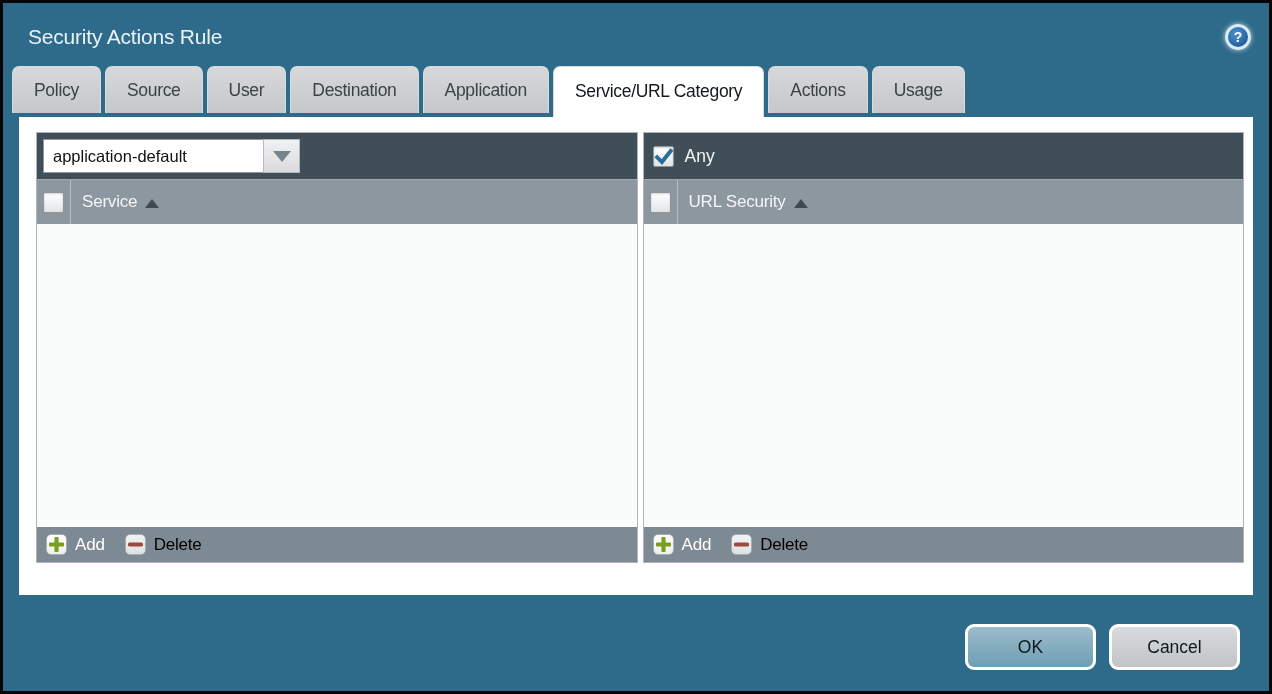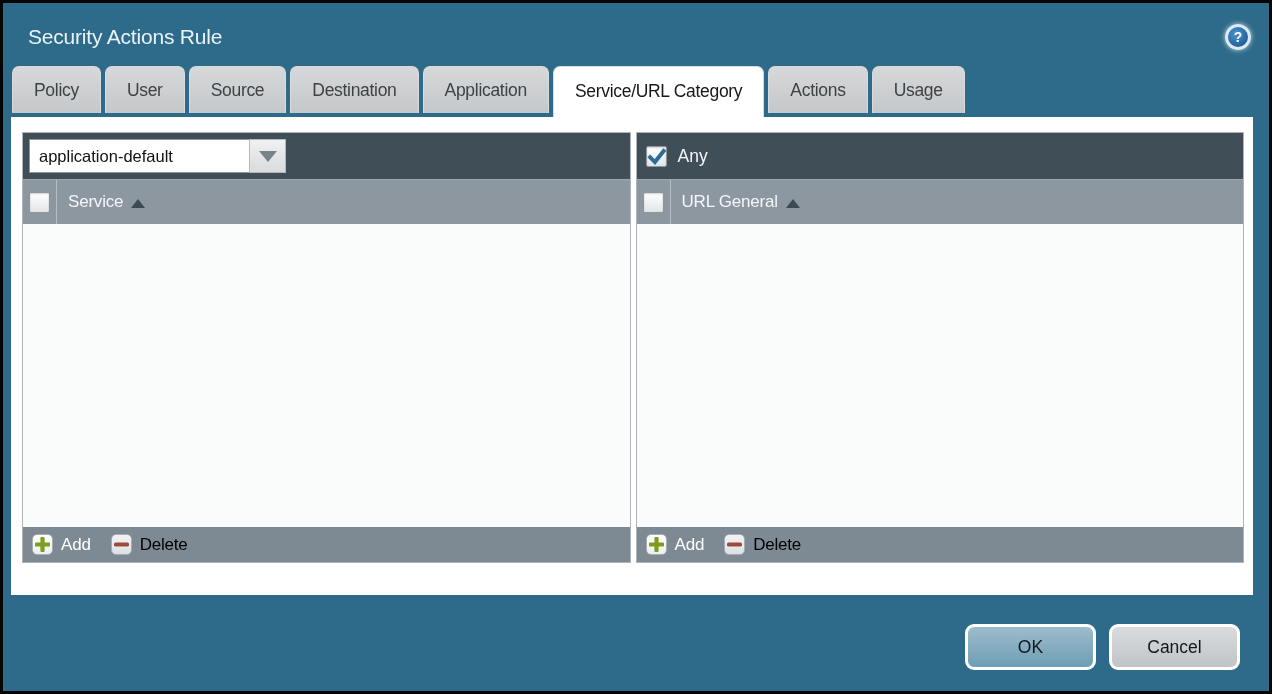--- a/index.html
+++ b/index.html
@@ -34,22 +34,22 @@
     font-size:17.5px; color:#3C4347; letter-spacing:-0.3px;
     cursor:pointer; white-space:nowrap;
   }
   .tab.active {
     height:51px; line-height:48px; margin-bottom:0;
     background:#FFFFFF; color:#15191C; position:relative; z-index:2;
   }
 
   
   .content {
-    position:relative; margin:0 16px 0 8px; height:478px;
-    background:#FFFFFF; padding:15px 9px 0 11px;
+    position:relative; margin:0 16px 0 16px; height:478px;
+    background:#FFFFFF; padding:15px 9px 0 17px;
     display:flex; gap:5px;
   }
   .panel {
     flex:1 1 0; height:431px; display:flex; flex-direction:column;
     border:1px solid #AEB4B9;
   }
   .panel-top {
     height:46px; background:#404E58; display:flex; align-items:center;
     padding-left:6px; flex:0 0 auto;
   }
@@ -131,22 +131,22 @@
 
 <div class="dialog">
 
   <div class="titlebar">
     <div class="title">Security Actions Rule</div>
     <div class="help-btn">?</div>
   </div>
 
   <div class="tabs">
     <div class="tab">Policy</div>
+    <div class="tab">Source</div>
     <div class="tab">User</div>
-    <div class="tab">Source</div>
     <div class="tab">Destination</div>
     <div class="tab">Application</div>
     <div class="tab active">Service/URL Category</div>
     <div class="tab">Actions</div>
     <div class="tab">Usage</div>
   </div>
 
   <div class="content">
 
     <div class="panel">
@@ -197,21 +197,21 @@
               </svg>
           </div>
           <span class="any-label">Any</span>
         </div>
       </div>
       <div class="colhead">
         <div class="cb-cell">
           <div class="checkbox"></div>
         </div>
         <div class="col-label">
-          <span>URL General</span>
+          <span>URL Security</span>
           <span class="sort-asc"></span>
         </div>
       </div>
       <div class="panel-body"></div>
       <div class="panel-footer">
         <div class="action">
           <span class="action-icon">
             <svg width="15" height="15" viewBox="0 0 15 15">
                 <path d="M7.5 1.5v12M1.5 7.5h12" stroke="#7C9D1E" stroke-width="4.2" stroke-linecap="round"></path>
               </svg>

